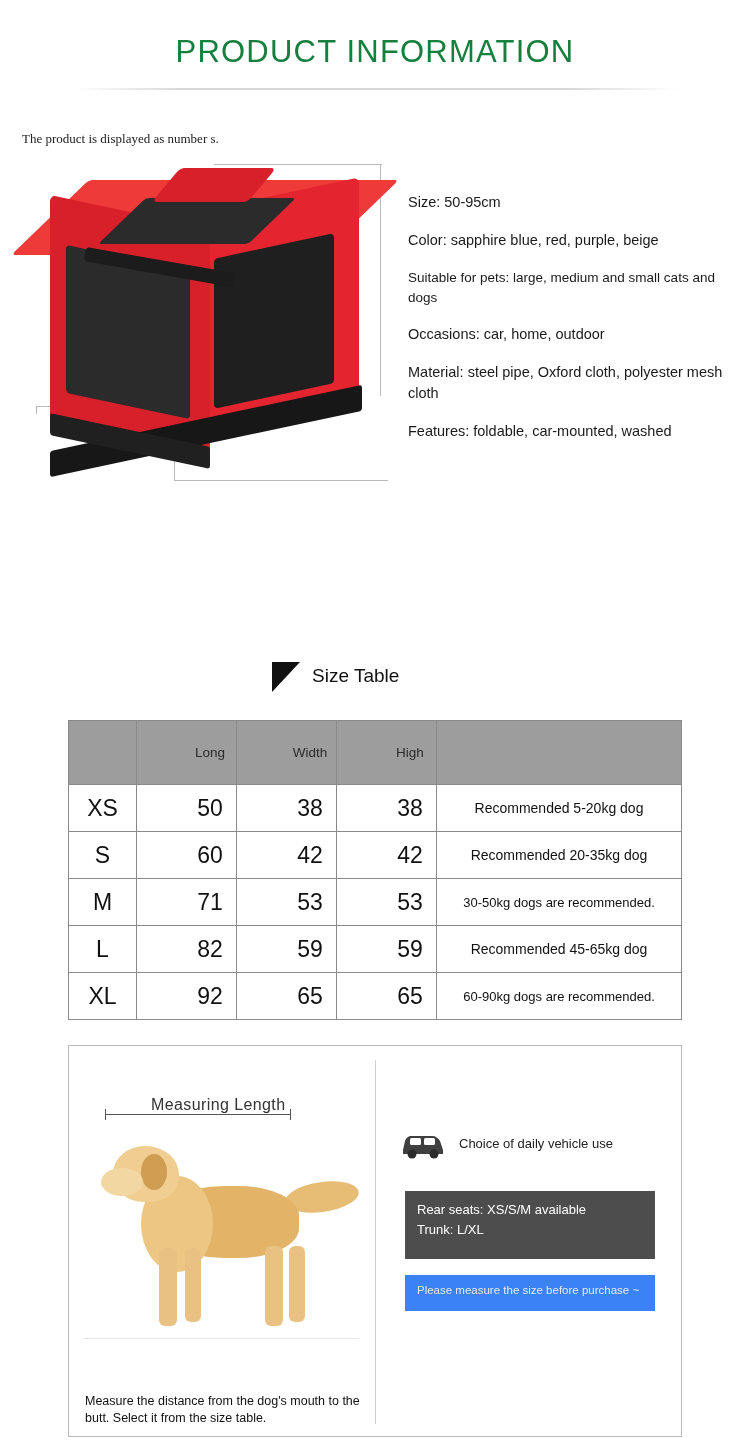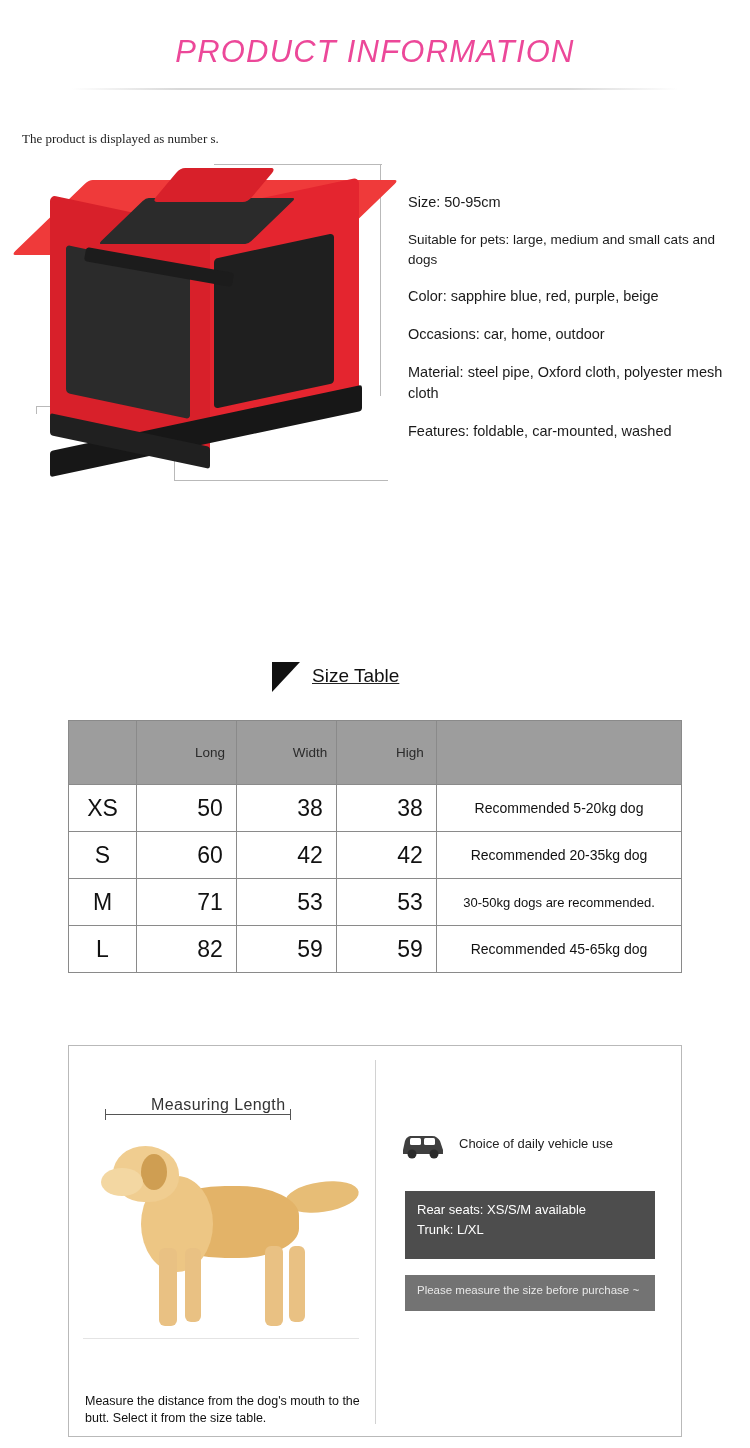--- a/index.html
+++ b/index.html
@@ -20,24 +20,23 @@
     height: 96px;
   }
   .header-title {
     position: absolute;
     top: 34px;
     left: 0;
     width: 100%;
     text-align: center;
     font-size: 31px;
     letter-spacing: 1.2px;
-    color: #ec4899;
+    color: #15803d;
     font-family: "Liberation Sans", sans-serif;
     font-weight: 400;
-    font-style: italic;
   }
   .header-rule {
     position: absolute;
     top: 88px;
     left: 72px;
     width: 606px;
     height: 2px;
     background: linear-gradient(to right, #ffffff 0%, #d8d8d8 18%, #d8d8d8 82%, #ffffff 100%);
   }
 
@@ -184,21 +183,20 @@
   }
   .spec-line.small { font-size: 13.5px; }
 
   
   .size-heading {
     position: absolute;
     top: 662px;
     left: 272px;
     display: flex;
     align-items: flex-start;
-    text-decoration: underline;
   }
   .tri {
     width: 0; height: 0;
     border-left: 28px solid #111;
     border-bottom: 30px solid transparent;
     margin-right: 12px;
   }
   .size-heading-label {
     font-size: 19px;
     color: #111;
@@ -367,21 +365,21 @@
     background: #4d4d4d;
     color: #fff;
     padding: 9px 12px;
     font-size: 13px;
     line-height: 1.55;
   }
   .dark-box2 {
     position: absolute;
     left: 336px; top: 229px;
     width: 250px; height: 36px;
-    background: #737373;
+    background: #3b82f6;
     color: #e8e8e8;
     padding: 9px 12px;
     font-size: 11.5px;
   }
   .right-note {
     position: absolute;
     left: 328px; top: 282px;
     width: 268px;
     font-size: 11.5px;
     line-height: 1.75;
@@ -416,22 +414,22 @@
     <div class="mesh-front"></div>
     <div class="handle"></div>
     <div class="handle-strap"></div>
     <div class="base-dark"></div>
     <div class="base-dark2"></div>
   </div>
 </div>
 
 <div class="specs">
   <div class="spec-line">Size: 50-95cm</div>
+  <div class="spec-line">Color: sapphire blue, red, purple, beige</div>
   <div class="spec-line small">Suitable for pets: large, medium and small cats and dogs</div>
-  <div class="spec-line">Color: sapphire blue, red, purple, beige</div>
   <div class="spec-line">Occasions: car, home, outdoor</div>
   <div class="spec-line">Material: steel pipe, Oxford cloth, polyester mesh cloth</div>
   <div class="spec-line">Features: foldable, car-mounted, washed</div>
 </div>
 
 <div class="size-heading">
   <div class="tri"></div>
   <div class="size-heading-label">Size Table</div>
 </div>
 
@@ -467,20 +465,27 @@
       <td class="col-num">53</td>
       <td class="col-rec tight">30-50kg dogs are recommended.</td>
     </tr>
     <tr>
       <td class="col-size">L</td>
       <td class="col-num">82</td>
       <td class="col-num">59</td>
       <td class="col-num">59</td>
       <td class="col-rec">Recommended 45-65kg dog</td>
     </tr>
+    <tr>
+      <td class="col-size">XL</td>
+      <td class="col-num">92</td>
+      <td class="col-num">65</td>
+      <td class="col-num">65</td>
+      <td class="col-rec tight">60-90kg dogs are recommended.</td>
+    </tr>
   </tbody>
 </table>
 
 <div class="bottom-panel">
 
   <div class="panel-left">
     <div class="measuring-label">Measuring Length</div>
     <div class="measure-bar"></div>
 
     <div class="dog">

